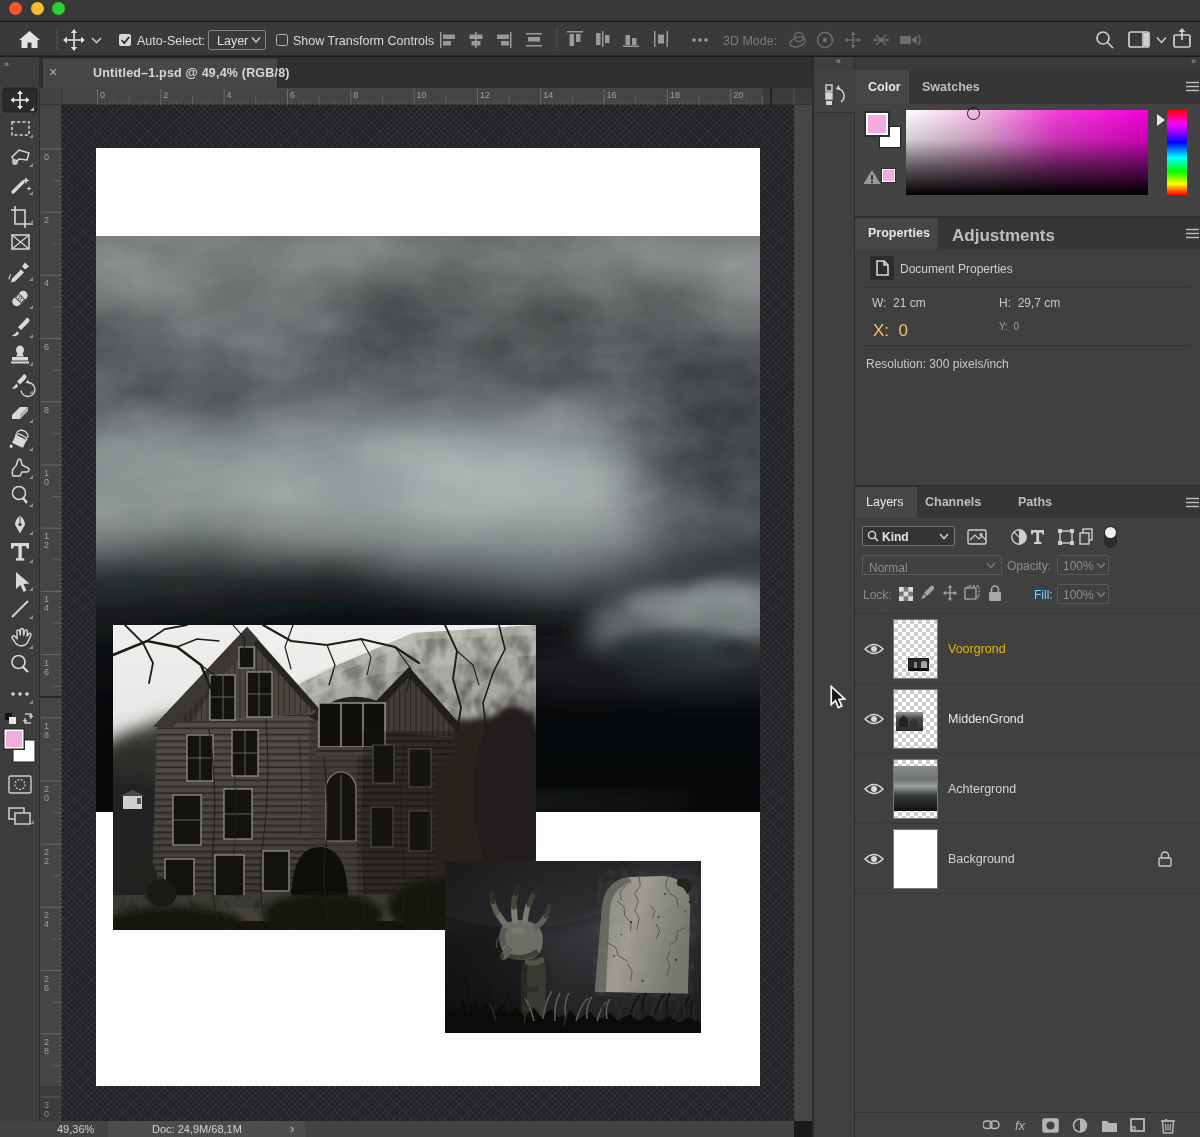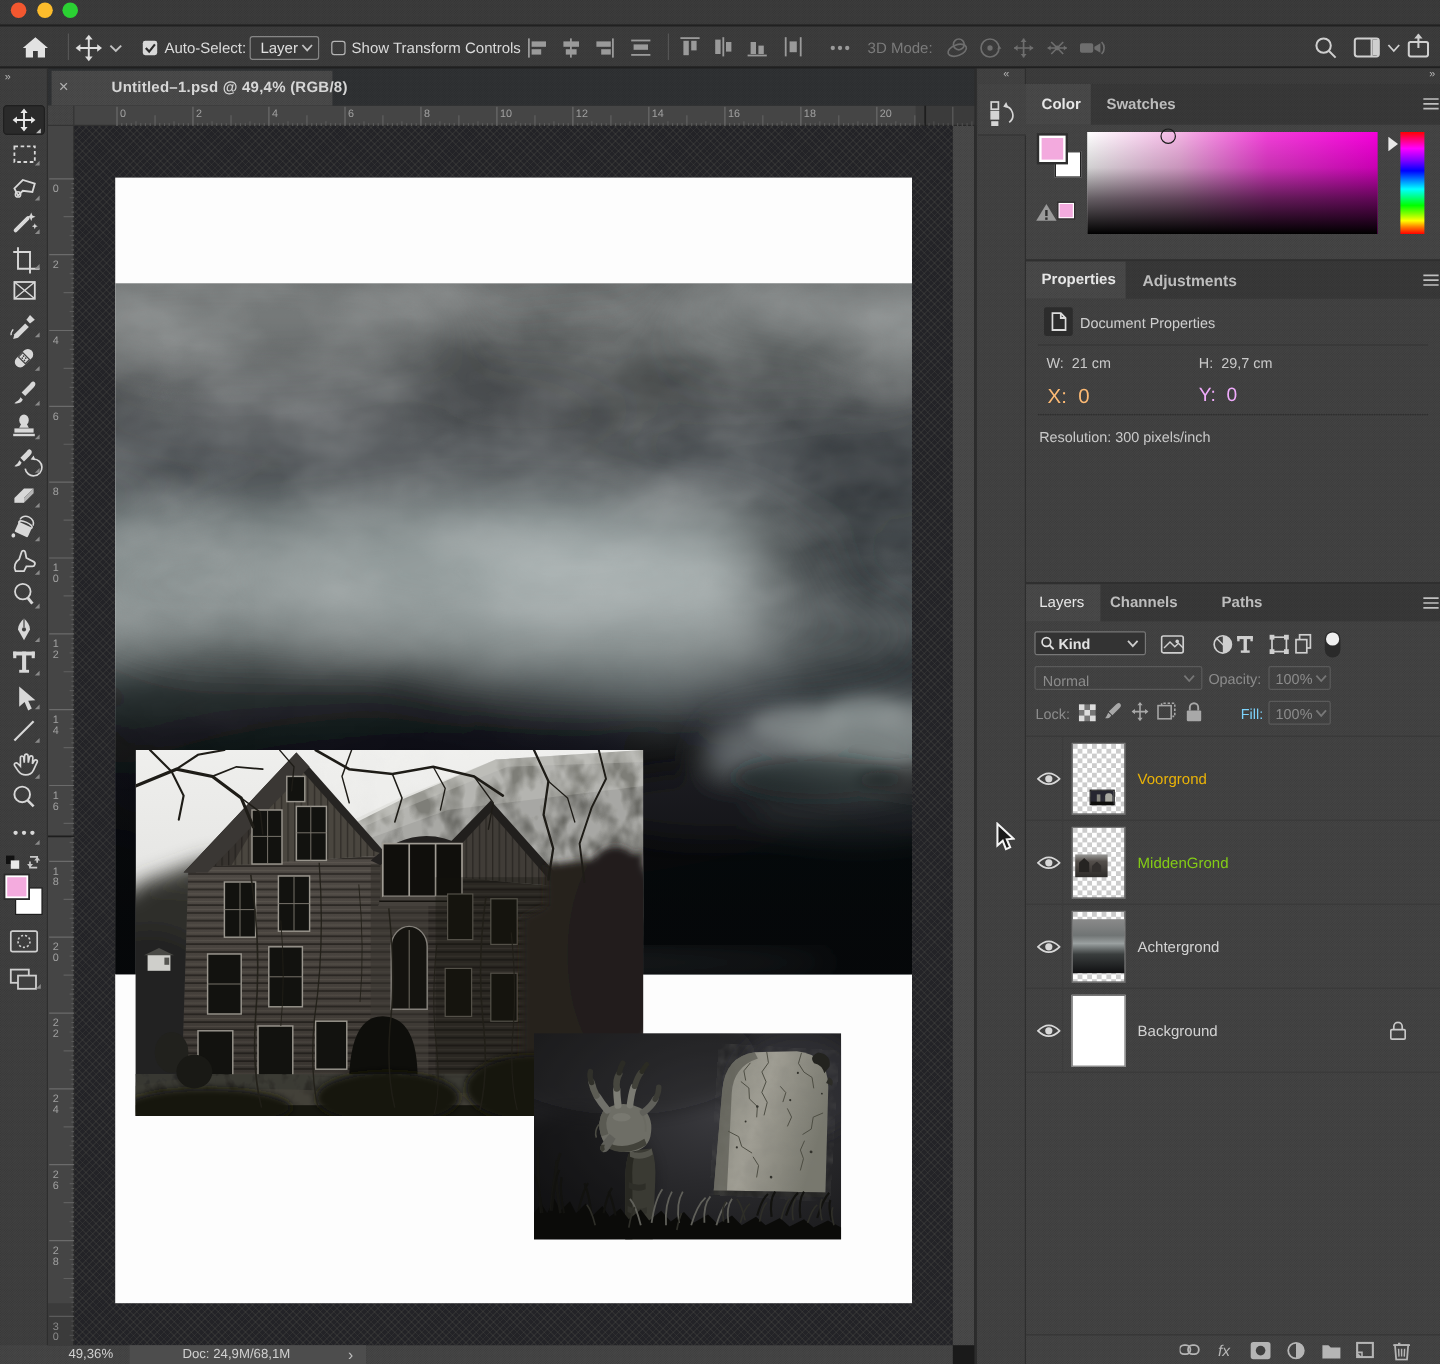--- a/index.html
+++ b/index.html
@@ -1213,40 +1213,40 @@
           <line x1="0" y1="1.5" x2="13" y2="1.5"></line>
           <line x1="0" y1="5.5" x2="13" y2="5.5"></line>
           <line x1="0" y1="9.5" x2="13" y2="9.5"></line>
         </g>
       </svg>
 
     <div class="abs" style="left:0;top:159px;width:345px;height:2px;background:#2f2f2f;"></div>
     <div class="abs tex" style="left:0;top:161px;width:345px;height:31px;background-color:#393939;"></div>
     <div class="abs tex" style="left:0;top:161px;width:83px;height:31px;background-color:#4a4a4a;"></div>
     <div class="abs" style="left:13px;top:169px;font-size:12.5px;font-weight:bold;color:#e6e6e6;">Properties</div>
-    <div class="abs" style="left:97px;top:169px;font-size:13px;font-weight:bold;color:#bdbdbd;">Adjustments</div>
+    <div class="abs" style="left:97px;top:169px;font-size:17px;font-weight:bold;color:#bdbdbd;">Adjustments</div>
     <svg class="abs" style="left:331px;top:171px;" width="13" height="11" viewBox="0 0 13 11">
         <g stroke="#c0c0c0" stroke-width="1.4">
           <line x1="0" y1="1.5" x2="13" y2="1.5"></line>
           <line x1="0" y1="5.5" x2="13" y2="5.5"></line>
           <line x1="0" y1="9.5" x2="13" y2="9.5"></line>
         </g>
       </svg>
     <div class="abs tex" style="left:0;top:192px;width:345px;height:238px;background-color:#434343;"></div>
     <div class="abs" style="left:15px;top:199px;width:24px;height:24px;background:#2c2c2c;border-radius:2px;"></div>
     <svg class="abs" style="left:21px;top:203px;" width="13" height="16" viewBox="0 0 13 16">
       <path d="M1 1 H8 L12 5 V15 H1 Z" fill="none" stroke="#dcdcdc" stroke-width="1.5"></path>
         <path d="M8 1 V5 H12" fill="none" stroke="#dcdcdc" stroke-width="1.5"></path>
     </svg>
     <div class="abs" style="left:45px;top:205px;font-size:12px;color:#cfcfcf;">Document Properties</div>
     <div class="abs" style="left:10px;top:230px;width:325px;height:1px;background:#363636;"></div>
     <div class="abs" style="left:17px;top:239px;font-size:12px;color:#c9c9c9;">W:&nbsp; 21 cm</div>
     <div class="abs" style="left:144px;top:239px;font-size:12px;color:#c9c9c9;">H:&nbsp; 29,7 cm</div>
     <div class="abs" style="left:18px;top:264px;font-size:17px;color:#fdba74;">X:&nbsp; 0</div>
-    <div class="abs" style="left:144px;top:264px;font-size:16px;color:#f0abfc;">Y:&nbsp; 0</div>
+    <div class="abs" style="left:144px;top:264px;font-size:10px;color:#a3a3a3;">Y:&nbsp; 0</div>
     <div class="abs" style="left:10px;top:288px;width:325px;height:1px;background:#383838;border-bottom:1px dotted #2f2f2f;"></div>
     <div class="abs" style="left:11px;top:300px;font-size:12px;color:#c9c9c9;">Resolution: 300 pixels/inch</div>
 
     <div class="abs" style="left:0;top:428px;width:345px;height:2px;background:#2f2f2f;"></div>
     <div class="abs tex" style="left:0;top:430px;width:345px;height:31px;background-color:#393939;"></div>
     <div class="abs tex" style="left:0;top:430px;width:62px;height:31px;background-color:#4a4a4a;"></div>
     <div class="abs" style="left:11px;top:438px;font-size:12.5px;font-weight:normal;color:#e8e8e8;">Layers</div>
     <div class="abs" style="left:70px;top:438px;font-size:12.5px;font-weight:bold;color:#bdbdbd;">Channels</div>
     <div class="abs" style="left:147px;top:438px;font-size:12.5px;font-weight:bold;color:#bdbdbd;padding-left:16px;">Paths</div>
     <svg class="abs" style="left:331px;top:440px;" width="13" height="11" viewBox="0 0 13 11">
@@ -1378,21 +1378,21 @@
       background:repeating-conic-gradient(#ffffff 0 90deg,#cccccc 0 180deg) 0 0/8px 8px;"></div>
     <div class="abs" style="left:41px;top:655px;width:27px;height:19px;background:linear-gradient(180deg,#9a9a98 0%,#55504c 30%,#2e2c2a 100%);"></div>
     <div class="abs" style="left:44px;top:658px;width:9px;height:12px;background:#262422;clip-path:polygon(50% 0,100% 35%,100% 100%,0 100%,0 35%);"></div>
     <div class="abs" style="left:55px;top:661px;width:8px;height:9px;background:#33302e;clip-path:polygon(50% 0,100% 40%,100% 100%,0 100%,0 40%);"></div>
     <div class="abs" style="left:38px;top:702px;width:45px;height:60px;border:1px solid #777;
       background:repeating-conic-gradient(#ffffff 0 90deg,#cccccc 0 180deg) 0 0/8px 8px;"></div>
     <div class="abs" style="left:39px;top:709px;width:43px;height:45px;background:linear-gradient(180deg,#8a8a8a 0%,#707474 30%,#9aa0a0 45%,#3a3e3e 65%,#101012 100%);"></div>
     <div class="abs" style="left:38px;top:772px;width:45px;height:60px;border:1px solid #777;background:#fff;"></div>
 
     <div class="abs" style="left:93px;top:585px;font-size:12.5px;color:#eab308;">Voorgrond</div>
-    <div class="abs" style="left:93px;top:655px;font-size:12.5px;color:#84cc16;">MiddenGrond</div>
+    <div class="abs" style="left:93px;top:655px;font-size:12.5px;color:#e5e5e5;">MiddenGrond</div>
     <div class="abs" style="left:93px;top:725px;font-size:12.5px;color:#d2d2d2;">Achtergrond</div>
     <div class="abs" style="left:93px;top:795px;font-size:12.5px;color:#d2d2d2;">Background</div>
     <svg class="abs" style="left:303px;top:794px;" width="14" height="16" viewBox="0 0 14 16">
         <rect x="1" y="7" width="12" height="8" rx="1" fill="none" stroke="#c9c9c9" stroke-width="1.4"></rect>
         <path d="M3.5 7 V4.5 a3.5 3.5 0 0 1 7 0 V7" fill="none" stroke="#c9c9c9" stroke-width="1.4"></path>
       </svg>
 
     <div class="abs" style="left:0;top:1055px;width:345px;height:1px;background:#333;"></div>
     <div class="abs tex" style="left:0;top:1056px;width:345px;height:24px;background-color:#454545;"></div>
     <svg class="abs" style="left:128px;top:1060px;" width="217" height="17" viewBox="0 0 217 17">

